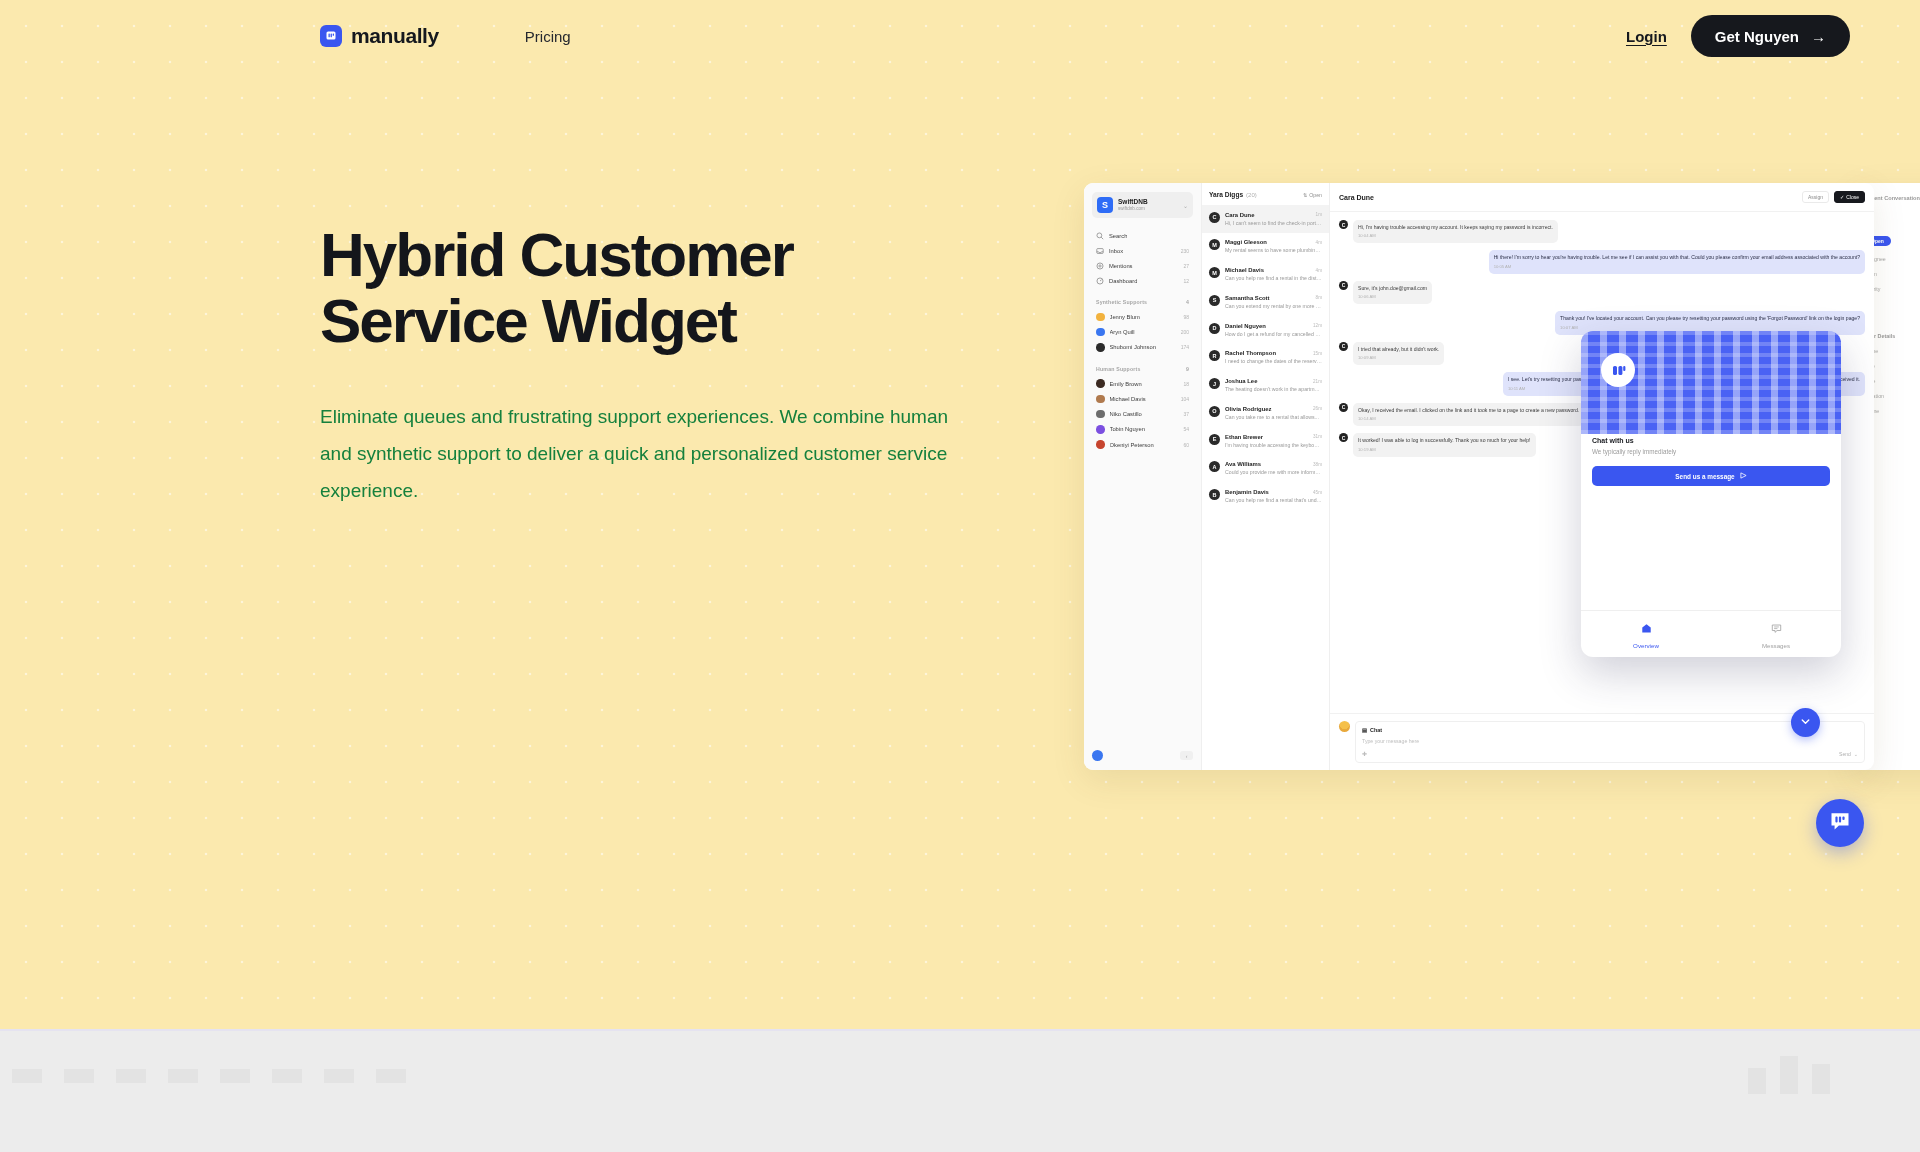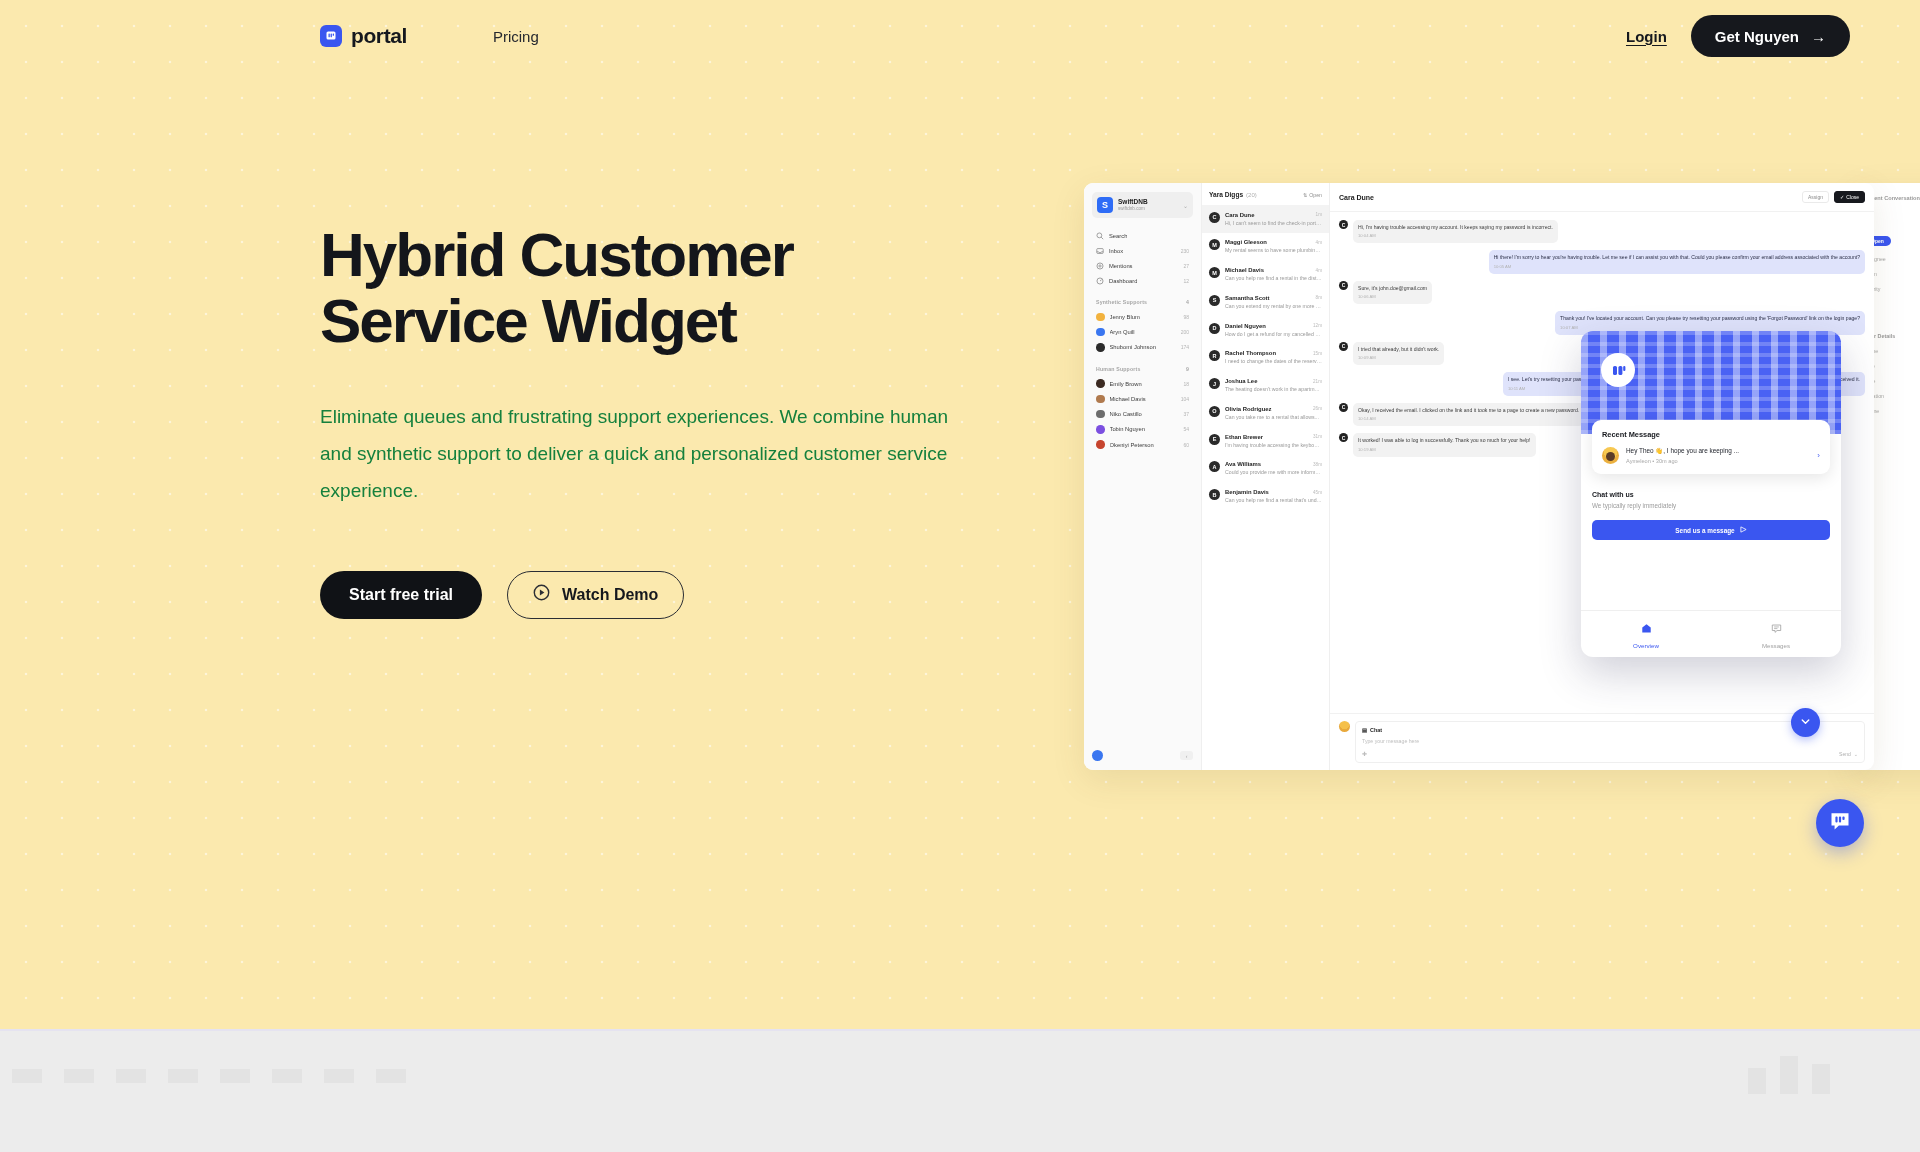--- a/index.html
+++ b/index.html
@@ -244,49 +244,37 @@
   <nav class="nav">
     <div class="brand">
       <span class="brand-mark">
         <svg width="12" height="12" viewBox="0 0 12 12">
           <rect x="1.5" y="1.5" width="9" height="8" rx="1.6" fill="#fff"></rect>
           <rect x="3.5" y="3.6" width="1.3" height="3.6" rx="0.5" fill="#3A56F0"></rect>
           <rect x="5.6" y="3.6" width="1.3" height="3.6" rx="0.5" fill="#3A56F0"></rect>
           <rect x="7.7" y="3.6" width="1.3" height="2.2" rx="0.5" fill="#3A56F0"></rect>
         </svg>
       </span>
-      <span class="brand-name">portal</span>
+      <span class="brand-name">manually</span>
     </div>
     <div class="nav-links">
       <a href="#">Pricing</a>
     </div>
     <div class="nav-right">
       <span class="login-link">Login</span>
       <button class="btn-dark">
         <span>Get Nguyen</span>
         <span class="arrow">→</span>
       </button>
     </div>
   </nav>
 
   <div class="hero-copy">
     <h1 class="headline">Hybrid Customer Service Widget</h1>
     <p class="subcopy">Eliminate queues and frustrating support experiences. We combine human and synthetic support to deliver a quick and personalized customer service experience.</p>
-    <div class="cta-row">
-      <button class="btn-primary">Start free trial</button>
-      <button class="btn-ghost">
-        <span>
-          <svg width="17" height="17" viewBox="0 0 17 17">
-            <circle cx="8.5" cy="8.5" r="7.2" fill="none" stroke="#2B2E34" stroke-width="1.4"></circle>
-            <path d="M6.9 5.6 L11.4 8.5 L6.9 11.4 Z" fill="#2B2E34"></path>
-          </svg>
-        </span>
-        <span>Watch Demo</span>
-      </button>
-    </div>
   </div>
 
   <div class="mock-wrap">
 
     <div class="m-detail">
       <div class="m-detail-h">Recent Conversations</div>
       <div class="m-badge">Open</div>
       <div class="m-kv">
         <span class="k">Assignee</span>
 
@@ -652,31 +640,20 @@
       <div class="w-head">
         <span class="w-logo">
           <svg width="17" height="17" viewBox="0 0 17 17">
             <rect x="3" y="4" width="4" height="9" rx="1.6" fill="#3A56F0"></rect>
             <rect x="8.4" y="4" width="4" height="9" rx="1.6" fill="#3A56F0"></rect>
             <rect x="13.2" y="4" width="2.2" height="5" rx="1" fill="#3A56F0"></rect>
           </svg>
         </span>
       </div>
       <div class="w-body">
-        <div class="w-card">
-          <div class="w-card-h">Recent Message</div>
-          <div class="w-msg">
-            <span class="w-msg-av"></span>
-            <span class="w-msg-b">
-              <span class="w-msg-t" style="display:block">Hey Theo 👋, I hope you are keeping ...</span>
-              <span class="w-msg-s" style="display:block">Aymeleon • 30m ago</span>
-            </span>
-            <span class="w-msg-arrow">›</span>
-          </div>
-        </div>
         <div class="w-chat-h">Chat with us</div>
         <div class="w-chat-s">We typically reply immediately</div>
         <button class="w-btn">
           <span>Send us a message</span>
           <span>
             <svg width="7" height="7" viewBox="0 0 8 8">
                 <path d="M1 1 L7 4 L1 7 Z" fill="none" stroke="#fff" stroke-width="0.9" stroke-linejoin="round"></path>
               </svg>
           </span>
         </button>

